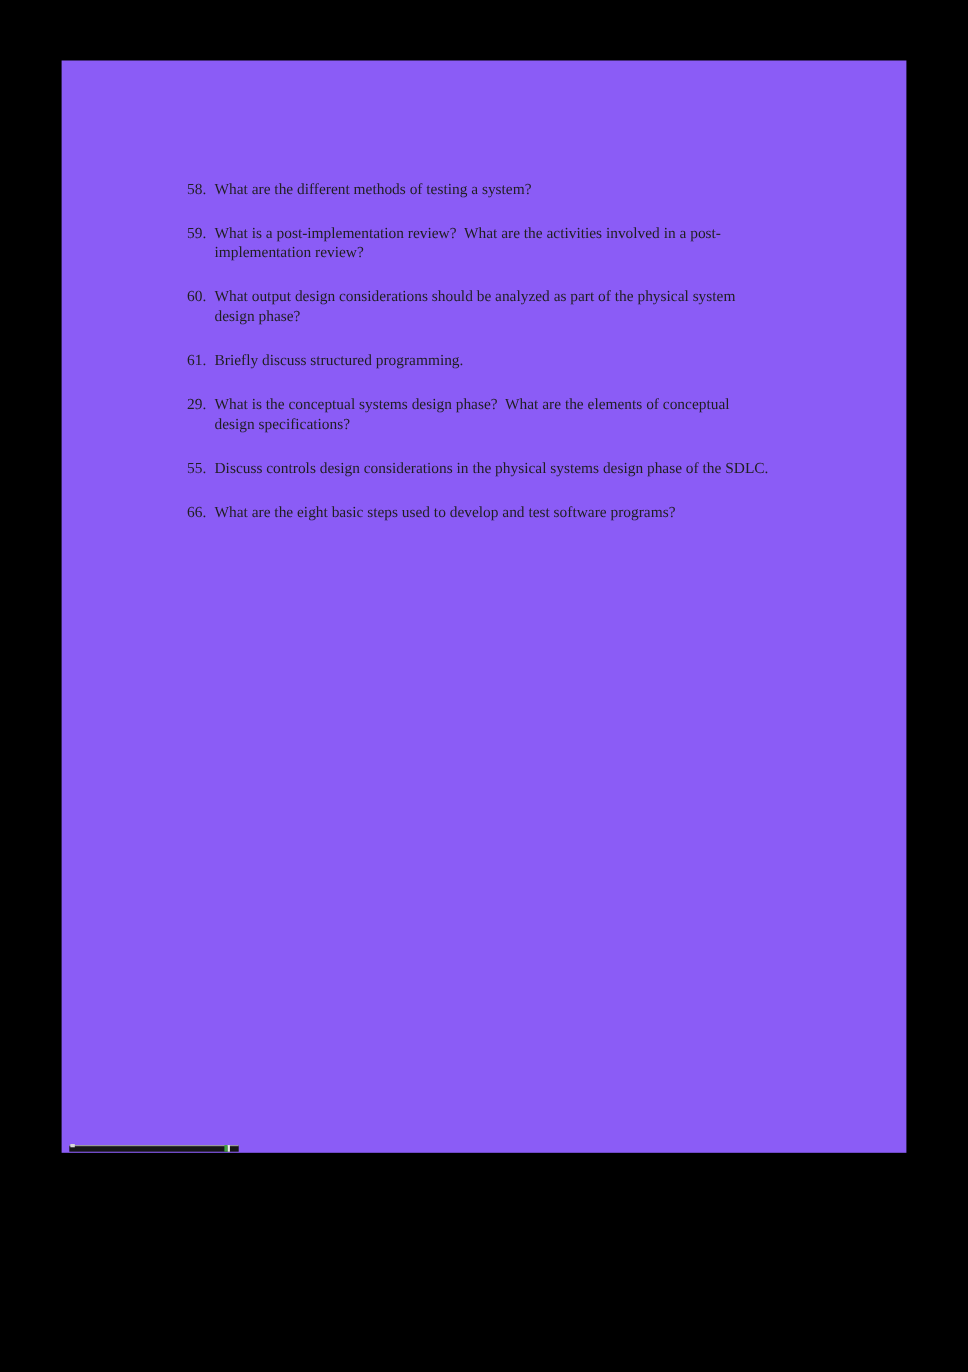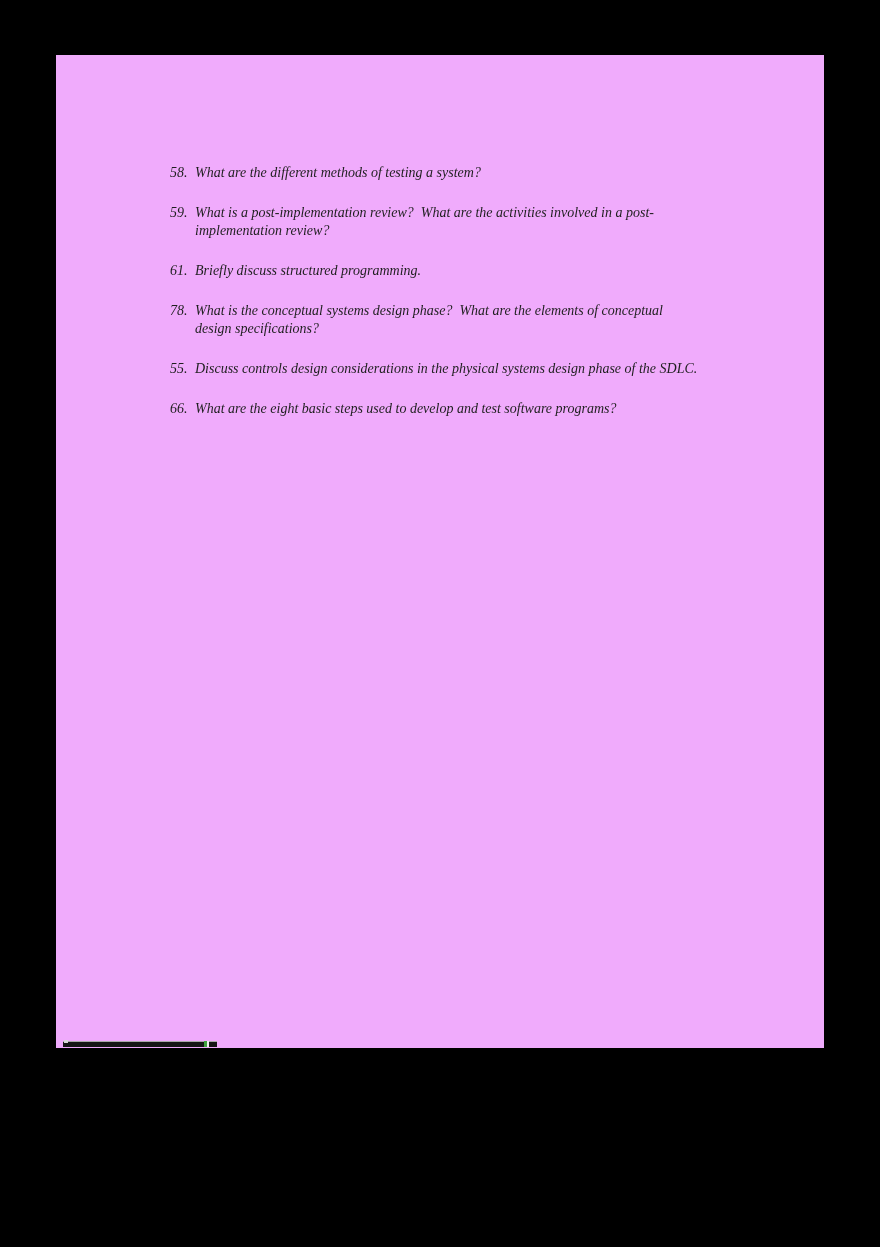--- a/index.html
+++ b/index.html
@@ -16,22 +16,21 @@
     width: 880px;
     height: 1247px;
     background: #000000;
   }
   .page {
     position: absolute;
     left: 56px;
     top: 55px;
     width: 768px;
     height: 993px;
-    background: #f0abfc;
-    font-style: italic;
+    background: #8b5cf6;
   }
   .content {
     position: absolute;
     left: 114px;
     top: 109px;
     width: 534px;
     color: #1f1f1f;
     font-size: 14px;
     line-height: 18px;
   }
@@ -93,29 +92,33 @@
       <div class="q">
         <span class="num">58.</span>
         <span class="txt">What are the different methods of testing a system?</span>
       </div>
 
       <div class="q">
         <span class="num">59.</span>
         <span class="txt">What is a post-implementation review?  What are the activities involved in a post-implementation review?</span>
       </div>
 
+      <div class="q">
+        <span class="num">60.</span>
+        <span class="txt">What output design considerations should be analyzed as part of the physical system design phase?</span>
+      </div>
 
       <div class="q">
         <span class="num">61.</span>
         <span class="txt">Briefly discuss structured programming.</span>
       </div>
 
 
       <div class="q">
-        <span class="num">78.</span>
+        <span class="num">29.</span>
         <span class="txt">What is the conceptual systems design phase?  What are the elements of conceptual design specifications?</span>
       </div>
 
 
 
       <div class="q">
         <span class="num">55.</span>
         <span class="txt">Discuss controls design considerations in the physical systems design phase of the SDLC.</span>
       </div>
 

